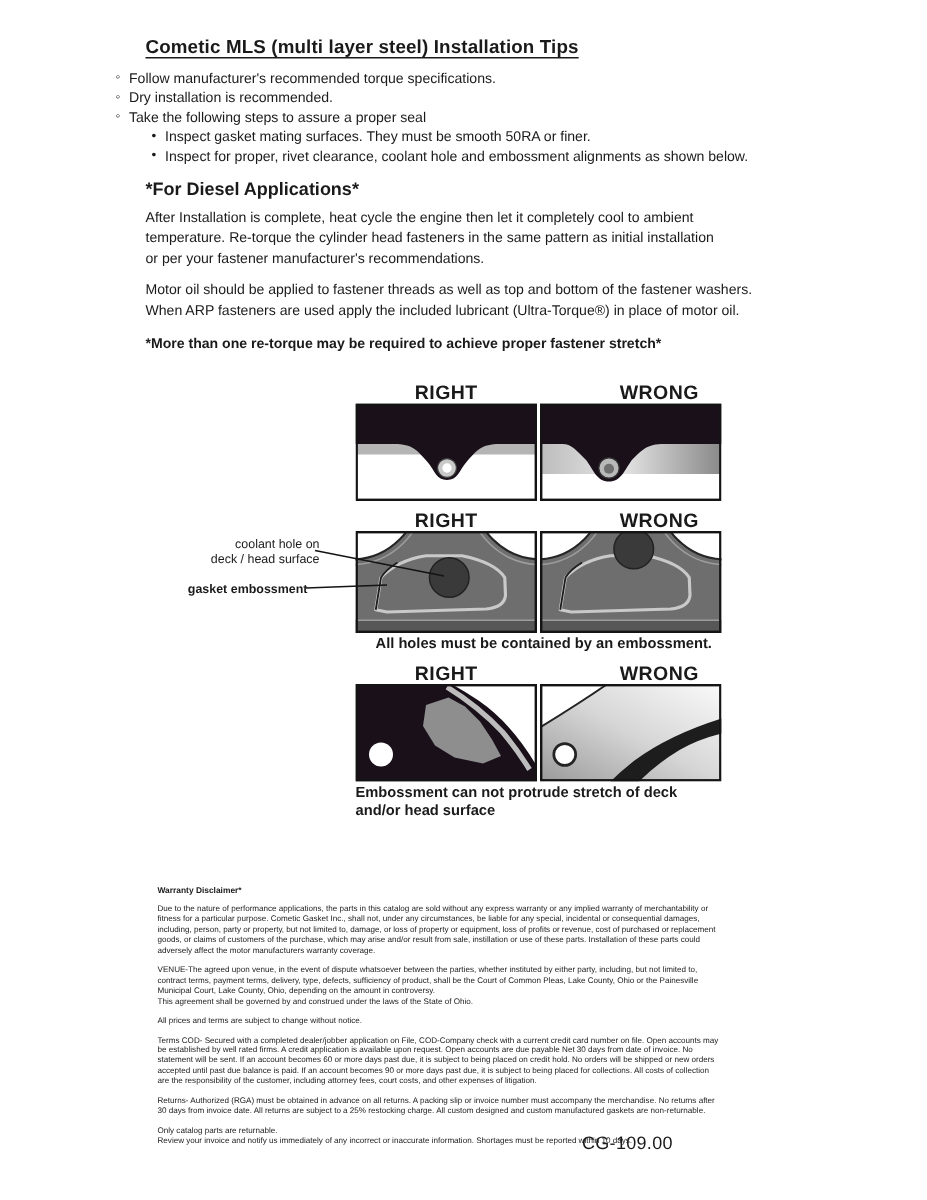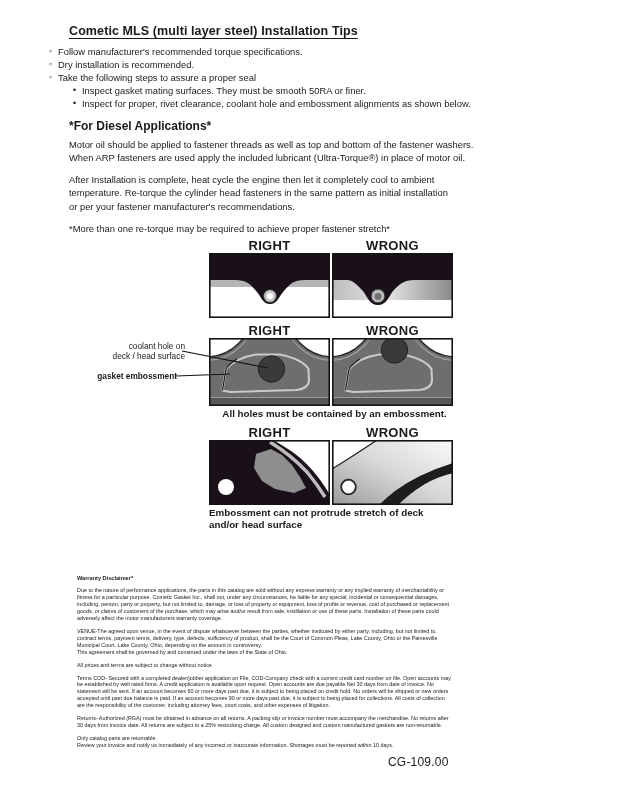--- a/index.html
+++ b/index.html
@@ -1,36 +1,36 @@
 <!DOCTYPE html>
 <html><head>
 <meta charset="utf-8">
 <style>
   html,body{margin:0;padding:0;background:#ffffff;}
   .page{position:relative;width:618px;height:800px;background:#ffffff;overflow:hidden;
         font-family:"Liberation Sans", sans-serif;color:#1a1a1a;}
-  .content{padding:24px 60px 0 58px;}
+  .content{padding:24px 60px 0 86px;}
 
   .title{font-size:12.5px;font-weight:bold;margin:0 0 7px 11px;
          text-decoration:underline;text-underline-offset:3px;text-decoration-thickness:1.4px;
          letter-spacing:0.1px;}
 
   .b-row{display:flex;font-size:9.4px;line-height:13px;}
   .b-mark{width:9px;margin-left:-9px;flex:0 0 9px;text-align:left;}
   .b-mark.open{font-size:9px;}
   .b-mark.fill{font-size:9px;}
   .b-row.sub{margin-left:24px;}
 
   .diesel-h{font-size:12px;font-weight:bold;margin:9px 0 5px 11px;}
   .body{font-size:9.4px;line-height:13.4px;margin:0 0 8px 11px;width:452px;white-space:pre-line;}
-  .note{margin-top:9px;margin-bottom:4px;}
+  .note{margin-top:9px;margin-bottom:20px;font-weight:bold;}
 
   .figures{margin-left:151px;width:252px;}
   .fig-row{margin-bottom:6px;}
-  .fig-labels{display:flex;gap:2px;font-size:13px;font-weight:bold;letter-spacing:0.3px;}
+  .fig-labels{display:flex;gap:21px;font-size:13px;font-weight:bold;letter-spacing:0.3px;}
   .fig-labels span{flex:0 0 121px;text-align:center;line-height:14px;}
   .fig-pair{display:flex;gap:2px;position:relative;}
   svg.fig{display:block;}
   .fig-caption{font-size:9.8px;font-weight:bold;line-height:12px;margin-top:2px;white-space:pre-line;}
   .fig-caption.center{width:251px;text-align:center;}
 
   .ann{position:absolute;font-size:8.3px;line-height:10px;text-align:right;white-space:pre-line;color:#1a1a1a;}
   .ann1{left:-152px;top:3px;width:128px;}
   .ann2{left:-152px;top:33px;width:120px;font-weight:bold;}
   .ann-lines{position:absolute;left:-115px;top:0;}
@@ -66,25 +66,25 @@
         <span class="b-mark fill">•</span>
         <span>Inspect gasket mating surfaces.  They must be smooth 50RA or finer.</span>
       </div>
       <div class="b-row sub">
         <span class="b-mark fill">•</span>
         <span>Inspect for proper, rivet clearance, coolant hole and embossment alignments as shown below.</span>
       </div>
     </div>
 
     <h2 class="diesel-h">*For Diesel Applications*</h2>
-    <p class="body">Motor oil should be applied to fastener threads as well as top and bottom of the fastener washers.
-When ARP fasteners are used apply the included lubricant (Ultra-Torque®) in place of motor oil.</p>
     <p class="body">After Installation is complete, heat cycle the engine then let it completely cool to ambient
 temperature. Re-torque the cylinder head fasteners in the same pattern as initial installation
 or per your fastener manufacturer's recommendations.</p>
+    <p class="body">Motor oil should be applied to fastener threads as well as top and bottom of the fastener washers.
+When ARP fasteners are used apply the included lubricant (Ultra-Torque®) in place of motor oil.</p>
     <p class="body note">*More than one re-torque may be required to achieve proper fastener stretch*</p>
 
     <div class="figures">
 
       <div class="fig-row">
         <div class="fig-labels">
           <span>RIGHT</span>
           <span>WRONG</span>
         </div>
         <div class="fig-pair">

